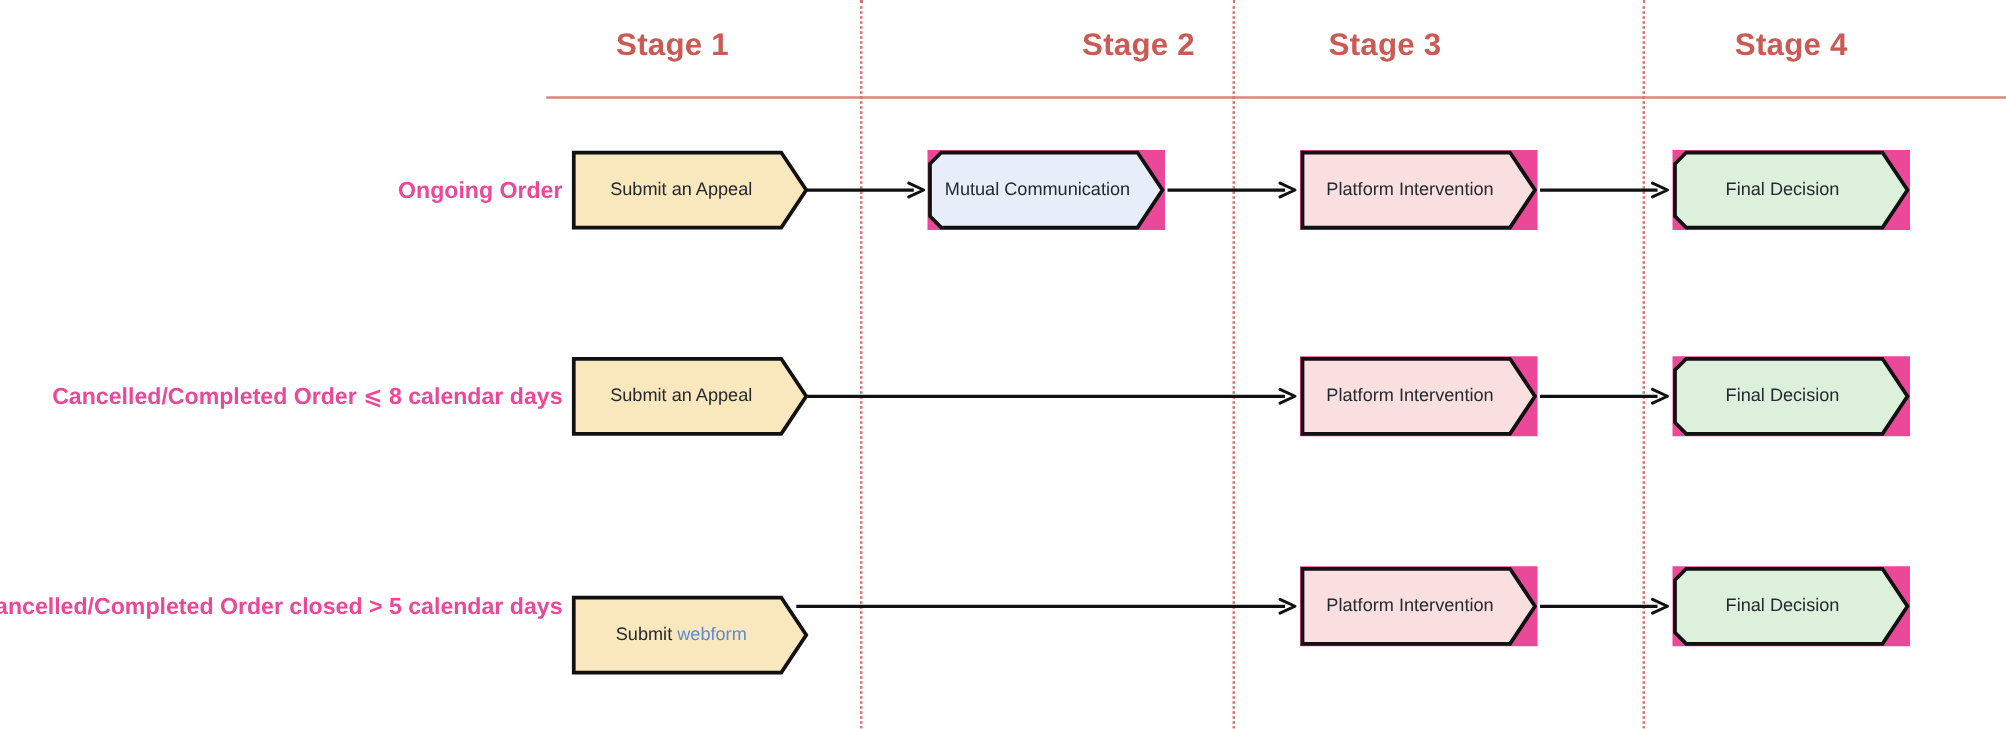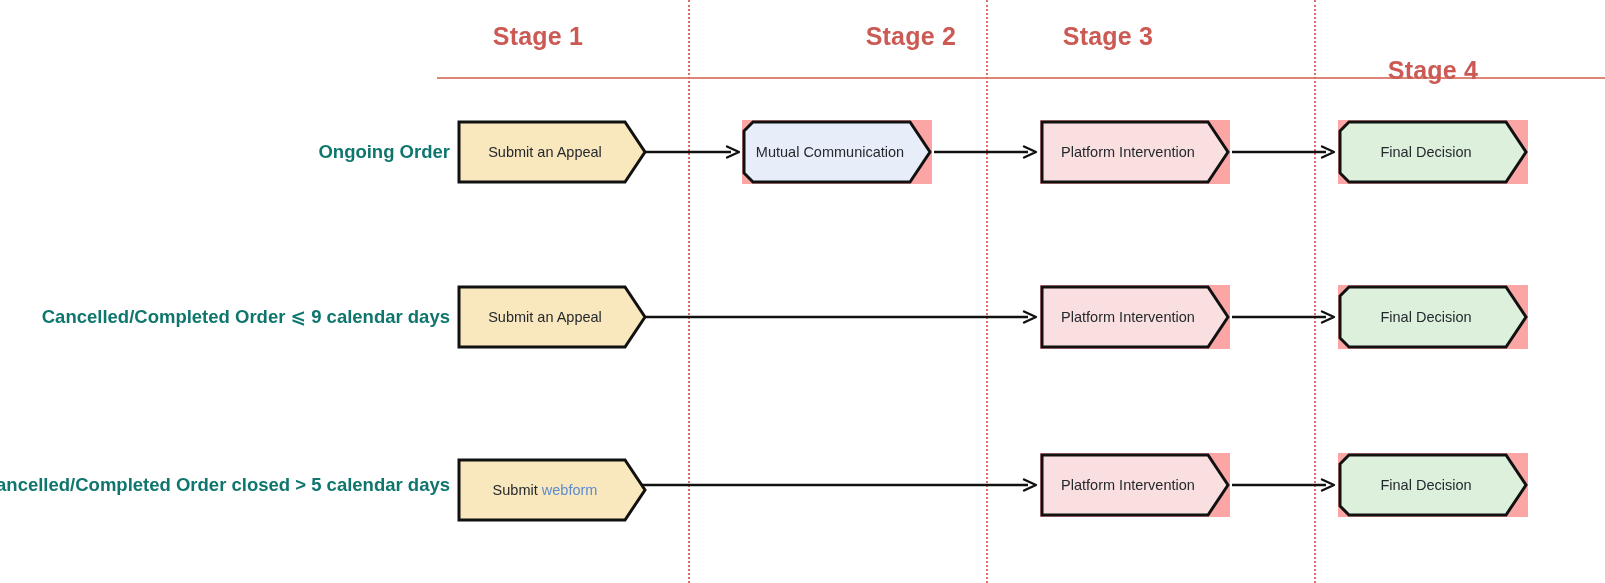--- a/index.html
+++ b/index.html
@@ -52,39 +52,39 @@
     letter-spacing: .2px;
     white-space: nowrap;
   }
 
   
   .row-label {
     position: absolute;
     right: 1173px;       
     font-size: 18.5px;
     font-weight: bold;
-    color: #0f766e;
+    color: #ec4899;
     white-space: nowrap;
     transform: translateY(-50%);
   }
 
   
   .node {
     position: absolute;
     height: 64px;
     transform: translateY(-50%);
     display: flex;
     align-items: center;
     justify-content: center;
     box-sizing: border-box;
     font-size: 14.5px;
     color: #24292e;
     white-space: nowrap;
     padding-right: 14px;
-    background: #fca5a5;
+    background: #ec4899;
   }
   .node .node-inner {
     position: relative;
     z-index: 2;
     pointer-events: none;
   }
   
   .node svg.shape {
     position: absolute;
     inset: 0;
@@ -118,21 +118,21 @@
   <div id="dividers">
       <div class="stage-divider" style="left: 688px;"></div>
       <div class="stage-divider" style="left: 986px;"></div>
       <div class="stage-divider" style="left: 1314px;"></div>
     </div>
   <div class="header-rule"></div>
   <div id="stage-heads">
       <div class="stage-head" style="left: 418px; width: 240px;">Stage 1</div>
       <div class="stage-head" style="left: 716px; width: 240px; text-align: right;">Stage 2</div>
       <div class="stage-head" style="left: 988px; width: 240px;">Stage 3</div>
-      <div class="stage-head" style="left: 1313px; width: 240px; margin-top: 34px;">Stage 4</div>
+      <div class="stage-head" style="left: 1313px; width: 240px;">Stage 4</div>
     </div>
   <div id="rows">
       <div class="row-label" style="top: 152px;">Ongoing Order</div>
       <div class="connector" style="left: 637px; top: 152px; width: 103px;">
         <svg viewBox="0 0 103 14" preserveAspectRatio="none">
           <line x1="0" y1="7" x2="94" y2="7" stroke="#111" stroke-width="2.6"></line>
           <polyline points="90,1.5 102,7 90,12.5" fill="none" stroke="#111" stroke-width="2.4" stroke-linecap="round" stroke-linejoin="round"></polyline>
         </svg>
       </div>
       <div class="connector" style="left: 934px; top: 152px; width: 103px;">
@@ -164,21 +164,21 @@
           <path d="M2,2 L168,2 L188,32 L168,62 L2,62 Z" fill="#fadfe0" stroke="#111111" stroke-width="3" stroke-linejoin="miter"></path>
         </svg>
         <span class="node-inner">Platform Intervention</span>
       </div>
       <div class="node green" style="left: 1338px; top: 152px; width: 190px;">
         <svg class="shape" viewBox="0 0 190 64" preserveAspectRatio="none">
           <path d="M2,11 L11,2 L168,2 L188,32 L168,62 L11,62 L2,53 Z" fill="#dcf0dc" stroke="#111111" stroke-width="3" stroke-linejoin="miter"></path>
         </svg>
         <span class="node-inner">Final Decision</span>
       </div>
-      <div class="row-label" style="top: 317px;">Cancelled/Completed Order ⩽ 9 calendar days</div>
+      <div class="row-label" style="top: 317px;">Cancelled/Completed Order ⩽ 8 calendar days</div>
       <div class="connector" style="left: 637px; top: 317px; width: 400px;">
         <svg viewBox="0 0 400 14" preserveAspectRatio="none">
           <line x1="0" y1="7" x2="391" y2="7" stroke="#111" stroke-width="2.6"></line>
           <polyline points="387,1.5 399,7 387,12.5" fill="none" stroke="#111" stroke-width="2.4" stroke-linecap="round" stroke-linejoin="round"></polyline>
         </svg>
       </div>
       <div class="connector" style="left: 1232px; top: 317px; width: 103px;">
         <svg viewBox="0 0 103 14" preserveAspectRatio="none">
           <line x1="0" y1="7" x2="94" y2="7" stroke="#111" stroke-width="2.6"></line>
           <polyline points="90,1.5 102,7 90,12.5" fill="none" stroke="#111" stroke-width="2.4" stroke-linecap="round" stroke-linejoin="round"></polyline>
@@ -208,21 +208,21 @@
           <line x1="0" y1="7" x2="391" y2="7" stroke="#111" stroke-width="2.6"></line>
           <polyline points="387,1.5 399,7 387,12.5" fill="none" stroke="#111" stroke-width="2.4" stroke-linecap="round" stroke-linejoin="round"></polyline>
         </svg>
       </div>
       <div class="connector" style="left: 1232px; top: 485px; width: 103px;">
         <svg viewBox="0 0 103 14" preserveAspectRatio="none">
           <line x1="0" y1="7" x2="94" y2="7" stroke="#111" stroke-width="2.6"></line>
           <polyline points="90,1.5 102,7 90,12.5" fill="none" stroke="#111" stroke-width="2.4" stroke-linecap="round" stroke-linejoin="round"></polyline>
         </svg>
       </div>
-      <div class="node yellow" style="left: 445px; top: 490px; width: 190px; text-align: center;">
+      <div class="node yellow" style="left: 445px; top: 508px; width: 190px; text-align: center;">
         <svg class="shape" viewBox="0 0 190 64" preserveAspectRatio="none">
           <path d="M2,2 L168,2 L188,32 L168,62 L2,62 Z" fill="#f9e7bd" stroke="#111111" stroke-width="3" stroke-linejoin="miter"></path>
         </svg>
         <span class="node-inner"><span>Submit </span><span class="link">webform</span></span>
       </div>
       <div class="node pink" style="left: 1040px; top: 485px; width: 190px;">
         <svg class="shape" viewBox="0 0 190 64" preserveAspectRatio="none">
           <path d="M2,2 L168,2 L188,32 L168,62 L2,62 Z" fill="#fadfe0" stroke="#111111" stroke-width="3" stroke-linejoin="miter"></path>
         </svg>
         <span class="node-inner">Platform Intervention</span>

